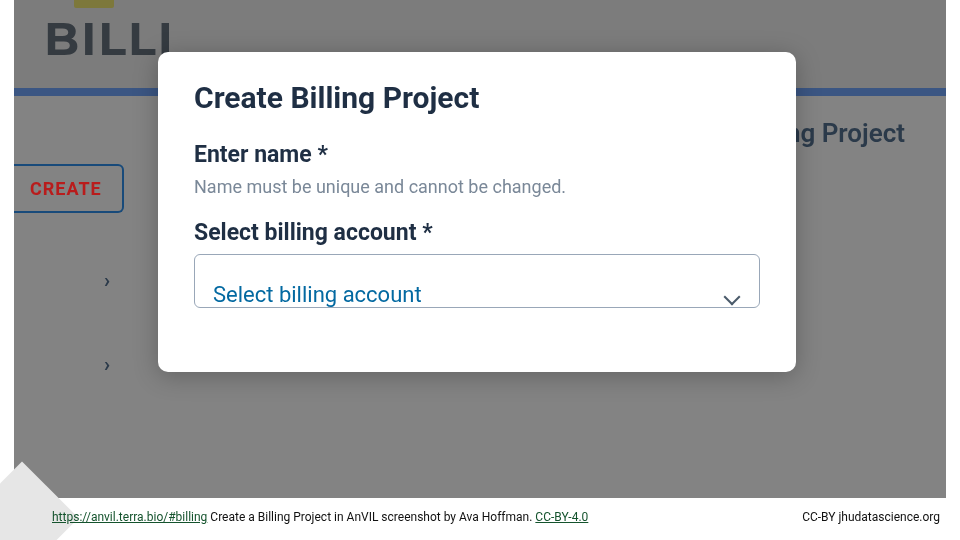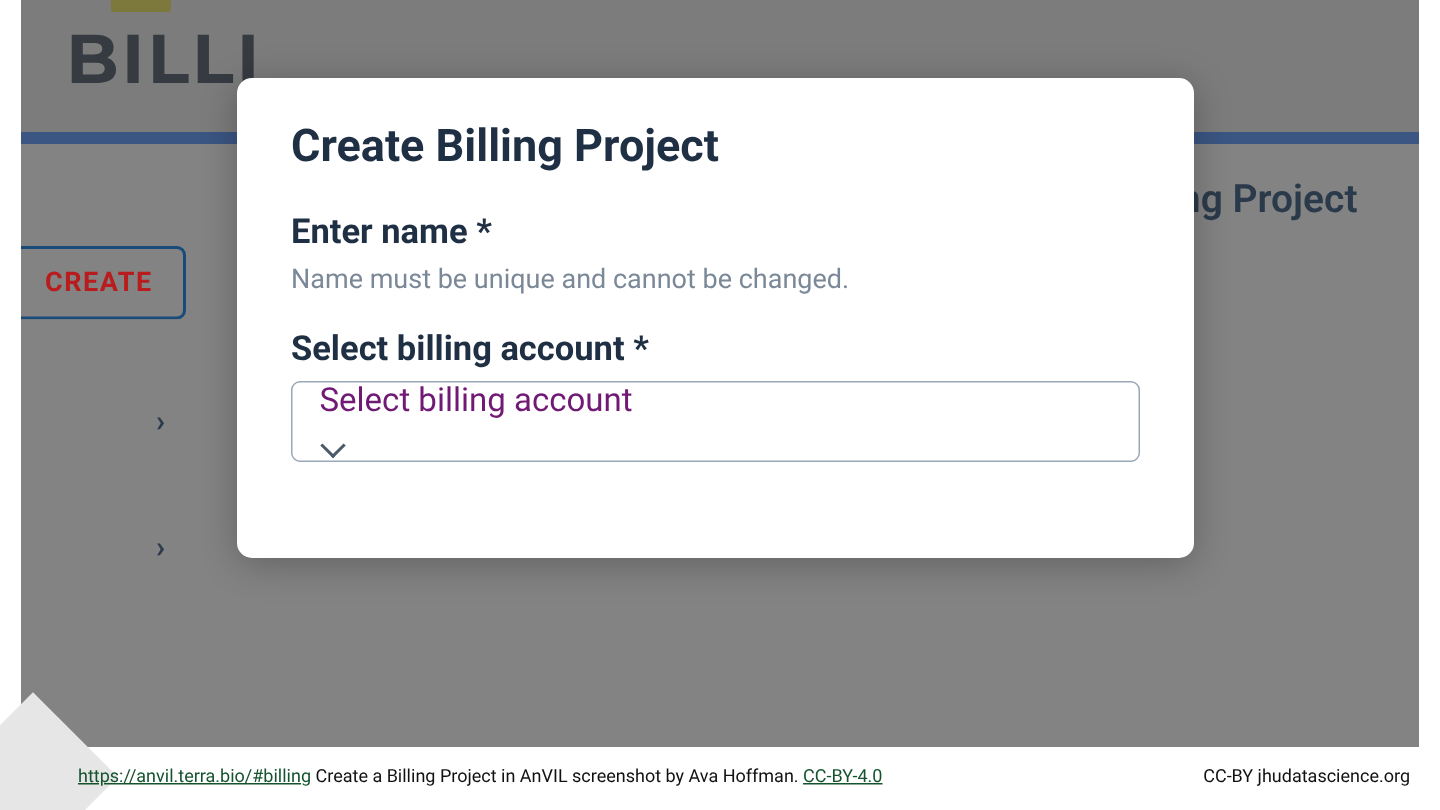--- a/index.html
+++ b/index.html
@@ -125,27 +125,26 @@
     color: #7a8898;
     margin-bottom: 22px;
   }
   .select-box {
     width: 100%;
     height: 54px;
     border: 1px solid #99a7b8;
     border-radius: 6px;
     padding: 0 18px;
     display: flex;
-    align-items: flex-start;
+    align-items: flex-end;
     justify-content: space-between;
     font-size: 22px;
-    color: #701a75;
+    color: #0369a1;
     cursor: pointer;
     margin-bottom: 32px;
-    flex-direction: column;
   }
   .chevron-down {
     width: 18px; height: 18px;
     position: relative;
   }
   .chevron-down::before {
     content: "";
     position: absolute;
     top: 2px; left: 3px;
     width: 10px; height: 10px;

